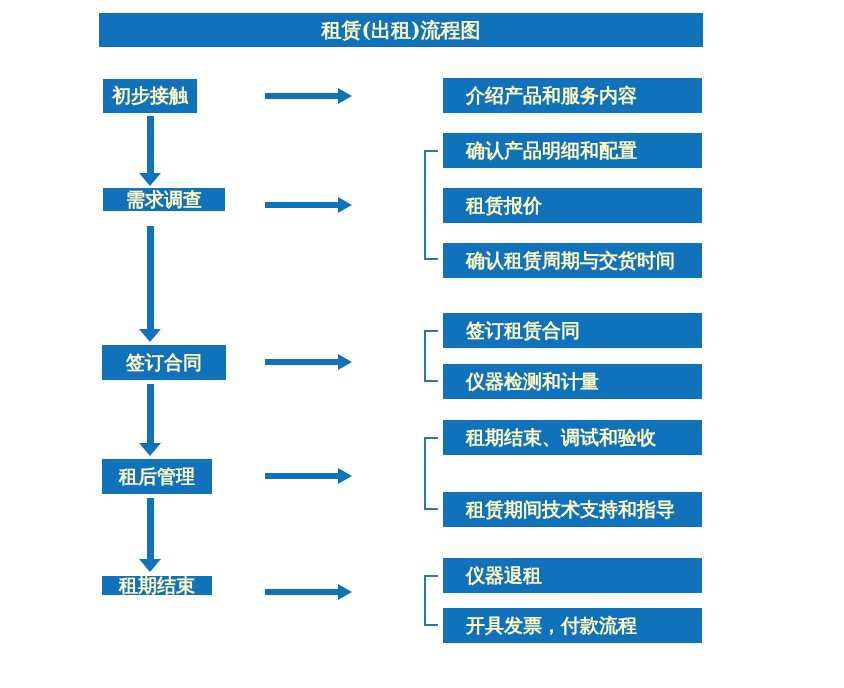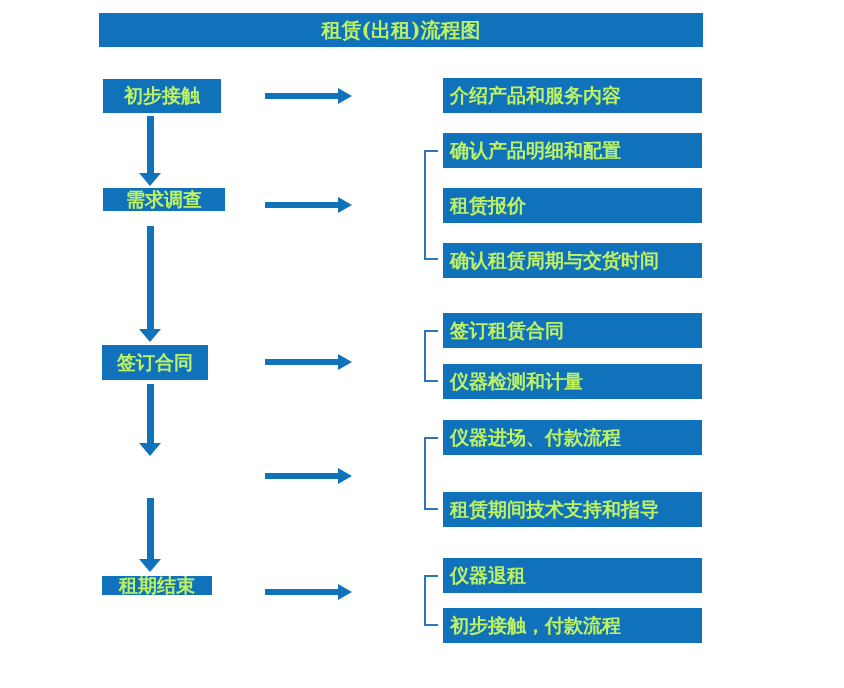--- a/index.html
+++ b/index.html
@@ -2,32 +2,32 @@
 <html style="--primary: #1072BA; --bracket: #2E75B6;"><head>
 <meta charset="utf-8">
 <style>
   :root { --primary:#1072BA; --bracket:#2E75B6; }
   html,body { margin:0; padding:0; background:#fff; }
   .canvas {
     position:relative; width:844px; height:688px; background:#fff; overflow:hidden;
     font-family:"DejaVu Serif","Liberation Serif",serif; font-weight:bold;
   }
   .box {
-    position:absolute; background:var(--primary); color:#bef264; font-size:19px;
+    position:absolute; background:var(--primary); color:#fef9c3; font-size:19px;
     box-sizing:border-box; white-space:nowrap;
   }
   .title-bar {
     left:99px; top:13px; width:604px; height:34px;
     line-height:34px; text-align:center; font-size:20px;
   }
   .step-box {
     display:flex; align-items:center; justify-content:center;
   }
   .detail-box {
-    width:259px; height:35px; line-height:35px; padding-left:7px;
+    width:259px; height:35px; line-height:35px; padding-left:23px;
   }
   .h-arrow { position:absolute; width:87px; height:16px; display:flex; align-items:center; }
   .h-arrow .shaft { flex:1; height:6px; background:var(--primary); }
   .h-arrow .head {
     width:0; height:0;
     border-top:8px solid transparent; border-bottom:8px solid transparent;
     border-left:14px solid var(--primary);
   }
   .v-arrow { position:absolute; width:22px; display:flex; flex-direction:column; align-items:center; }
   .v-arrow .shaft { width:7px; flex:1; background:var(--primary); }
@@ -41,23 +41,24 @@
     border:2px solid var(--bracket); border-right:none;
   }
 </style>
 </head>
 <body>
 
 <div class="canvas">
 
   <div class="box title-bar">租赁(出租)流程图</div>
 
-  <div class="box step-box" style="left:103px;top:79px;width:118px;height:34px">初步接触</div>
+  <div class="box step-box" style="left:103px;top:79px;width:94px;height:34px">初步接触</div>
   <div class="box step-box" style="left:103px;top:188px;width:122px;height:23px">需求调查</div>
-  <div class="box step-box" style="left:102px;top:345px;width:106px;height:35px">签订合同</div>
+  <div class="box step-box" style="left:102px;top:345px;width:124px;height:35px">签订合同</div>
+  <div class="box step-box" style="left:102px;top:459px;width:110px;height:35px">租后管理</div>
   <div class="box step-box" style="left:102px;top:576px;width:110px;height:19px">租期结束</div>
 
   <div class="v-arrow" style="left:139px;top:116px;height:70px">
     <div class="shaft"></div>
     <div class="head"></div>
   </div>
   <div class="v-arrow" style="left:139px;top:226px;height:116px">
     <div class="shaft"></div>
     <div class="head"></div>
   </div>
@@ -98,19 +99,19 @@
 
   <div class="box detail-box" style="left:443px;top:78px">介绍产品和服务内容</div>
 
   <div class="box detail-box" style="left:443px;top:133px">确认产品明细和配置</div>
   <div class="box detail-box" style="left:443px;top:188px">租赁报价</div>
   <div class="box detail-box" style="left:443px;top:313px">签订租赁合同</div>
 
   <div class="box detail-box" style="left:443px;top:243px">确认租赁周期与交货时间</div>
   <div class="box detail-box" style="left:443px;top:364px">仪器检测和计量</div>
 
-  <div class="box detail-box" style="left:443px;top:420px">仪器进场、付款流程</div>
+  <div class="box detail-box" style="left:443px;top:420px">租期结束、调试和验收</div>
   <div class="box detail-box" style="left:443px;top:492px">租赁期间技术支持和指导</div>
 
   <div class="box detail-box" style="left:443px;top:558px">仪器退租</div>
-  <div class="box detail-box" style="left:443px;top:608px">初步接触，付款流程</div>
+  <div class="box detail-box" style="left:443px;top:608px">开具发票，付款流程</div>
 
 </div>
 
 </body></html>

